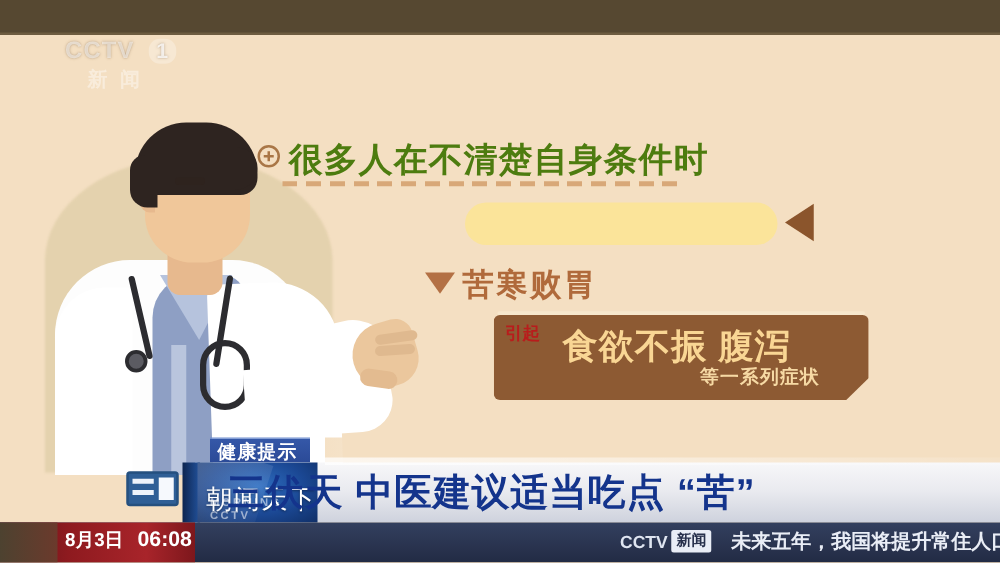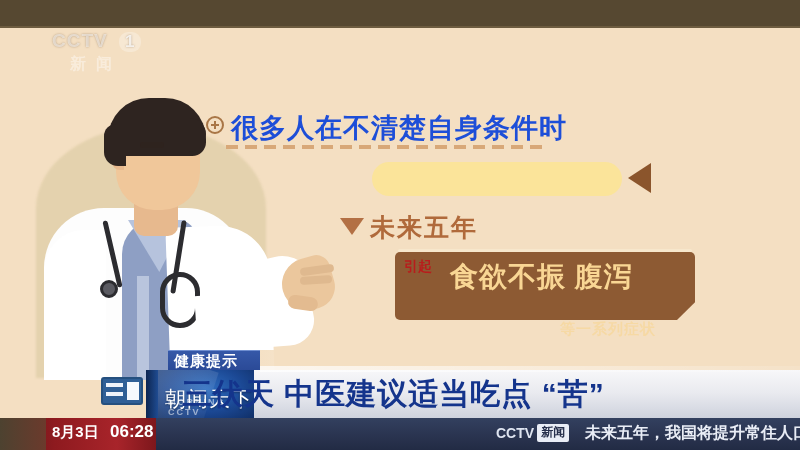--- a/index.html
+++ b/index.html
@@ -143,21 +143,21 @@
   .doc-thumb {
     position:absolute; left:288px; top:216px; width:30px; height:14px;
     background:#e3bb90; border-radius:8px; transform:rotate(8deg);
   }
   .doc-finger1 { position:absolute; left:300px; top:186px; width:34px; height:8px; background:#dfb98f; border-radius:5px; transform:rotate(-8deg); }
   .doc-finger2 { position:absolute; left:300px; top:196px; width:32px; height:8px; background:#dfb98f; border-radius:5px; transform:rotate(-4deg); }
 
   
   .line1 {
     position:absolute; left:206px; top:110px;
-    font-size:27px; font-weight:bold; color:#1d4ed8;
+    font-size:27px; font-weight:bold; color:#4d7c0f;
     letter-spacing:1px; white-space:nowrap;
   }
   .line1 .plus-ico {
     display:inline-block; width:18px; height:18px;
     border:2px solid #a97646; border-radius:50%;
     position:relative; margin-right:7px; vertical-align:3px;
   }
   .line1 .plus-ico::before,
   .line1 .plus-ico::after {
     content:""; position:absolute; background:#a97646;
@@ -212,28 +212,27 @@
   }
   .bb-main {
     position:absolute; left:450px; top:258px;
     font-size:28px; font-weight:bold; color:#f9d694; letter-spacing:1px;
     white-space:nowrap;
   }
   .bb-sub {
     position:absolute; left:560px; top:292px;
     font-size:15px; font-weight:bold; color:#f6d9a4; letter-spacing:1px;
     white-space:nowrap;
-    margin-top:28px;
   }
 
   
   .lt-wrap { position:absolute; left:0; top:350px; width:800px; height:100px; }
 
   .tag-health {
-    position:absolute; left:168px; top:0px; width:92px; height:20px;
+    position:absolute; left:168px; top:0px; width:80px; height:20px;
     background:linear-gradient(to bottom,#3558a8,#2b4a97);
     border-top:1px solid #6f8ed0;
   }
   .tag-health span {
     position:absolute; left:6px; top:1px;
     font-size:15px; font-weight:bold; color:#ffffff; letter-spacing:1px;
   }
   .tag-tail {
     position:absolute; left:260px; top:0px; width:180px; height:20px;
     background:linear-gradient(to right,rgba(244,223,194,0.95),rgba(244,223,194,0.35));
@@ -376,21 +375,21 @@
 
   <div class="line1">
     <span class="plus-ico"></span><span>很多人在不清楚自身条件时</span>
   </div>
   <div class="dash-underline"></div>
 
   <div class="pill"></div>
   <div class="tri-left"></div>
 
   <div class="tri-down"></div>
-  <div class="line3">未来五年</div>
+  <div class="line3">苦寒败胃</div>
 
   <div class="brown-box-top"></div>
   <div class="brown-box"></div>
   <div class="bb-small">引起</div>
   <div class="bb-main">食欲不振 腹泻</div>
   <div class="bb-sub">等一系列症状</div>
 
   <div class="lt-wrap">
 
     <div class="tag-tail"></div>
@@ -406,21 +405,21 @@
     <div class="brand-left-edge"></div>
     <div class="brand">
       <div class="brand-cn">朝闻天下</div>
       <div class="brand-en">MORNING CCTV</div>
     </div>
 
     <div class="ticker-bar"></div>
     <div class="ticker-clock"></div>
     <div class="ticker-clock-left"></div>
     <div class="clock-date">8月3日</div>
-    <div class="clock-time">06:28</div>
+    <div class="clock-time">06:08</div>
     <div class="cctv-news">
       <span class="cn-cctv">CCTV</span>
       <span class="cn-badge">新闻</span>
     </div>
     <div class="ticker-item2">未来五年，我国将提升常住人口</div>
   </div>
 
 </div>
 
 </body></html>

